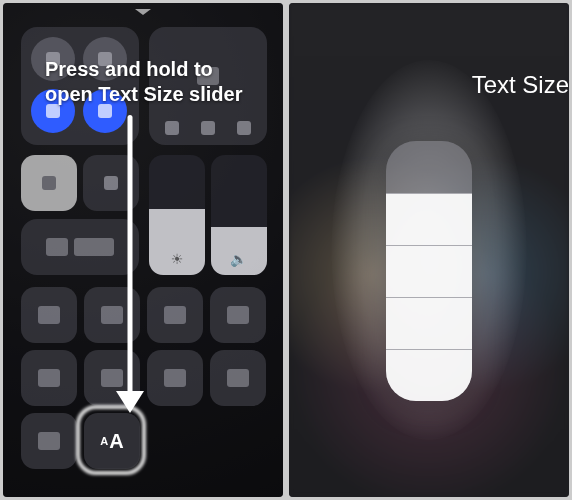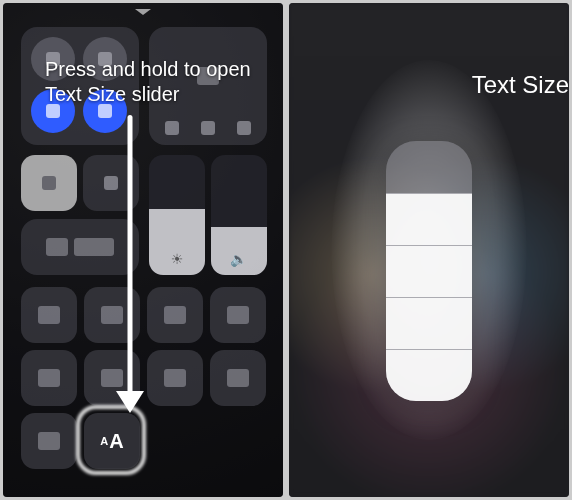--- a/index.html
+++ b/index.html
@@ -126,21 +126,21 @@
     border-radius: 20px;
     filter: blur(1.5px);
   }
   .annotation {
     position:absolute;
     left: 42px; top: 54px;
     width: 210px;
     color: #fff;
     font-size: 20px;
     line-height: 1.25;
-    font-weight: 400;
+    font-weight: 700;
     text-shadow: 0 1px 3px rgba(0,0,0,0.6);
   }
   .arrow {
     position:absolute;
     left: 118px; top: 112px;
     width: 18px; height: 298px;
     pointer-events:none;
   }
   .arrow-line {
     position:absolute; left: 50%; top:0; width: 5px; height: 290px;

